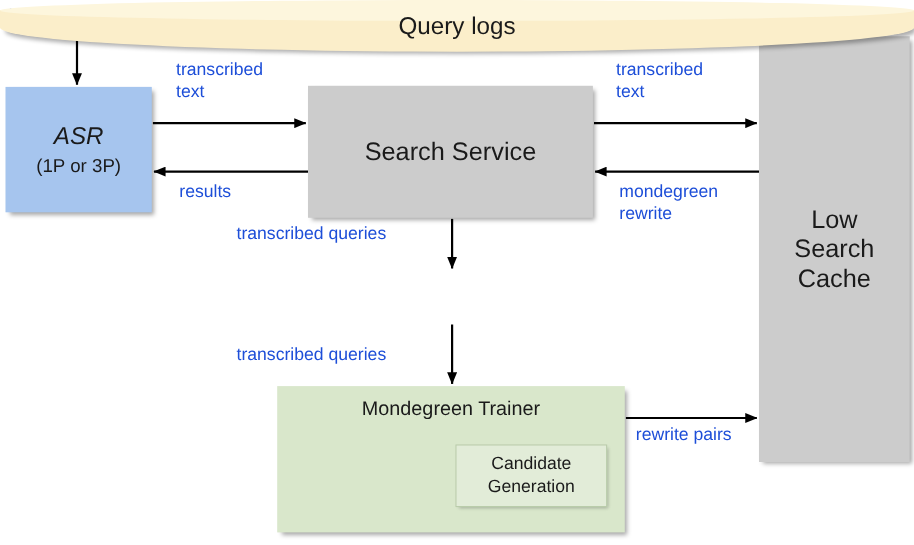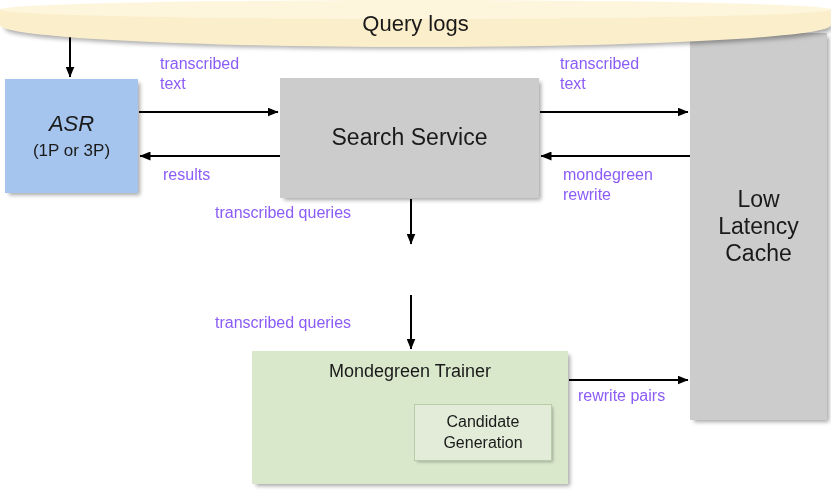--- a/index.html
+++ b/index.html
@@ -114,21 +114,21 @@
     box-shadow: 2px 2px 3px -1px rgba(0,0,0,0.28);
   }
   #subbox-phoneme { left: 16px; top: 53px; width: 134px; height: 57px; }
   #subbox-candidate { left: 162px; top: 53px; width: 138px; height: 57px; }
 
   
   .elabel {
     position: absolute;
     font-size: 16px;
     line-height: 1.22;
-    color: #8b5cf6;
+    color: #1d4ed8;
     white-space: nowrap;
   }
 
   
   #edges {
     position: absolute;
     left: 0; top: 0;
     width: 831px; height: 495px;
     pointer-events: none;
   }
@@ -217,21 +217,21 @@
     <div class="t1">ASR</div>
     <div class="t2">(1P or 3P)</div>
   </div>
 
   <div class="node box-shadow" id="search-node">
     <div>Search Service</div>
   </div>
 
   <div class="node box-shadow" id="cache-node">
     <div>Low</div>
-    <div>Latency</div>
+    <div>Search</div>
     <div>Cache</div>
   </div>
 
   <div id="querylogs-node">
     <div class="cyl-body"></div>
     <div class="cyl-top"></div>
     <div class="cyl-label">Query logs</div>
   </div>
 
   <div class="node box-shadow" id="trainer-node">

